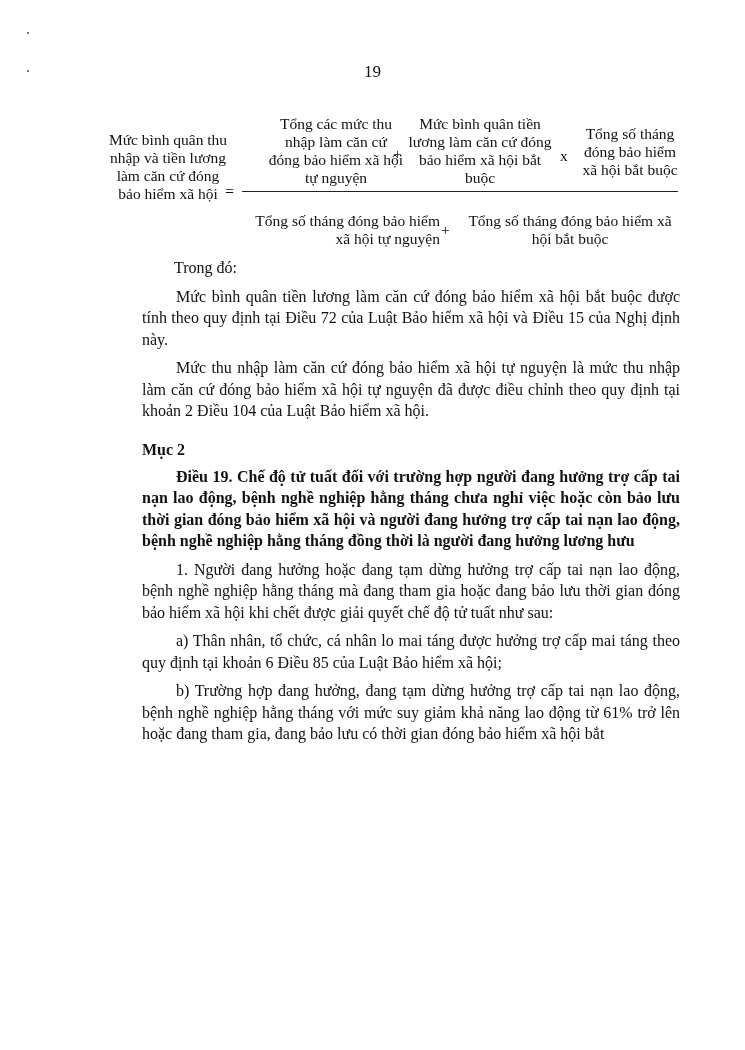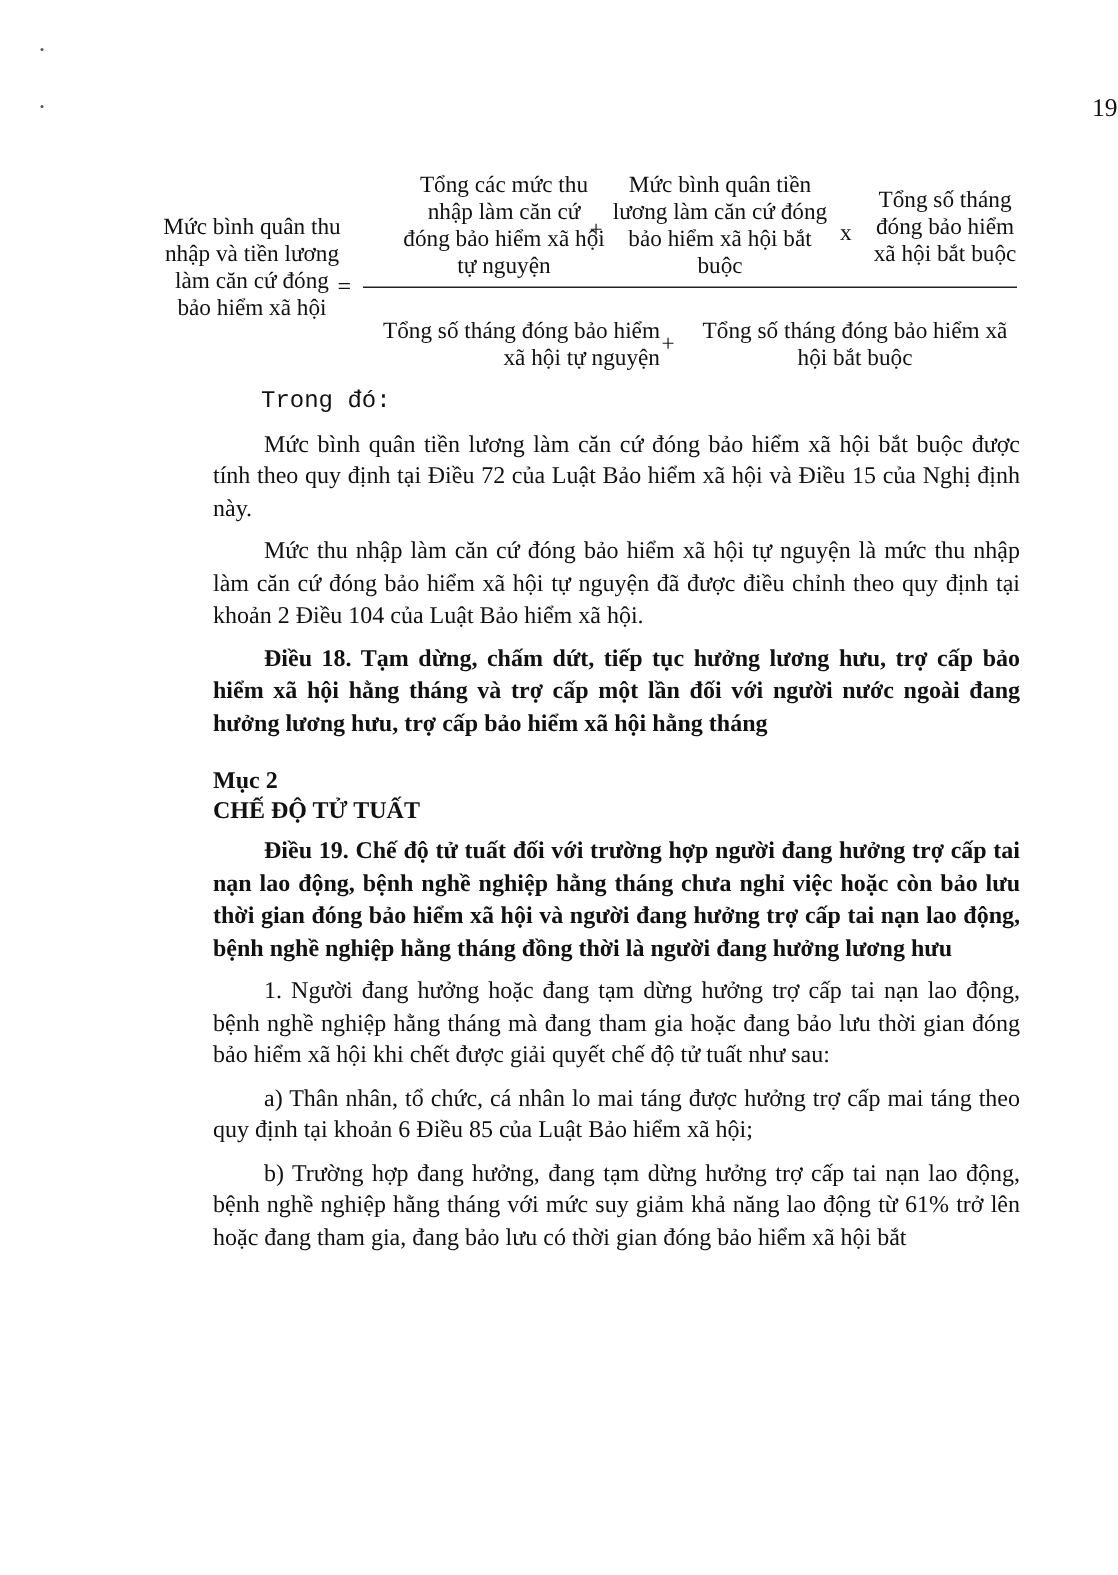--- a/index.html
+++ b/index.html
@@ -1,34 +1,34 @@
 <!DOCTYPE html>
 <html><head>
 <meta charset="utf-8">
 <style>
   html, body { margin:0; padding:0; background:#ffffff; }
   body { width:745px; height:1050px; position:relative; overflow:hidden;
          font-family:"Liberation Serif", "DejaVu Serif", serif; color:#111; }
-  .page-num { position:absolute; top:62px; left:0; width:745px; text-align:right; font-size:17px; }
+  .page-num { position:absolute; top:62px; left:0; width:745px; text-align:center; font-size:17px; }
   .dot { position:absolute; width:2px; height:2px; background:#555; border-radius:1px; }
   .formula { position:absolute; top:115px; left:100px; width:600px; height:140px; font-size:15.5px; line-height:18px; }
-  .f-lhs { position:absolute; left:8px; top:28px; width:120px; text-align:center;font-family:Liberation Serif, serif; }
+  .f-lhs { position:absolute; left:8px; top:16px; width:120px; text-align:center;font-family:Liberation Serif, serif; }
   .f-eq { position:absolute; left:125px; top:68px; font-size:16px; }
   .f-num1 { position:absolute; left:140px; top:0; width:136px; text-align:center;margin-left:28px; }
   .f-plus1 { position:absolute; left:293px; top:30px; }
   .f-num2 { position:absolute; left:305px; top:0; width:150px; text-align:center; }
   .f-x { position:absolute; left:460px; top:32px; }
   .f-num3 { position:absolute; left:475px; top:10px; width:110px; text-align:center; }
   .f-bar { position:absolute; left:142px; top:76px; width:436px; height:1px; background:#222; }
   .f-den1 { position:absolute; left:140px; top:97px; width:200px; text-align:right; }
   .f-plus2 { position:absolute; left:341px; top:106px; }
   .f-den2 { position:absolute; left:360px; top:97px; width:220px; text-align:center; }
   .body-text { position:absolute; left:142px; top:257px; width:538px; font-size:16px; line-height:21.5px; }
   .body-text p { margin:0 0 7px 0; text-align:justify; text-indent:34px; }
-  .body-text p.noind { text-indent:32px;font-family:Liberation Mono, monospace; }
+  .body-text p.noind { text-indent:32px; }
   .body-text p.bold { font-weight:bold; }
   .section-head { text-align:left; font-weight:bold; margin:18px 0 6px 0; line-height:20px; }
 </style>
 </head>
 <body>
 
 <span class="dot" style="left:27px;top:32px;"></span>
 <span class="dot" style="left:27px;top:70px;"></span>
 
 <div class="page-num">19</div>
@@ -44,22 +44,20 @@
   <div class="f-bar"></div>
   <div class="f-den1">Tổng số tháng đóng bảo hiểm xã hội tự nguyện</div>
   <div class="f-plus2">+</div>
   <div class="f-den2">Tổng số tháng đóng bảo hiểm xã hội bắt buộc</div>
 </div>
 
 <div class="body-text">
   <p class="noind">Trong đó:</p>
   <p>Mức bình quân tiền lương làm căn cứ đóng bảo hiểm xã hội bắt buộc được tính theo quy định tại Điều 72 của Luật Bảo hiểm xã hội và Điều 15 của Nghị định này.</p>
   <p>Mức thu nhập làm căn cứ đóng bảo hiểm xã hội tự nguyện là mức thu nhập làm căn cứ đóng bảo hiểm xã hội tự nguyện đã được điều chỉnh theo quy định tại khoản 2 Điều 104 của Luật Bảo hiểm xã hội.</p>
-  <p class="bold">Điều 18. Tạm dừng, chấm dứt, tiếp tục hưởng lương hưu, trợ cấp bảo hiểm xã hội hằng tháng và trợ cấp một lần đối với người nước ngoài đang hưởng lương hưu, trợ cấp bảo hiểm xã hội hằng tháng</p>
   <div class="section-head">
     <div>Mục 2</div>
-    <div>CHẾ ĐỘ TỬ TUẤT</div>
   </div>
   <p class="bold">Điều 19. Chế độ tử tuất đối với trường hợp người đang hưởng trợ cấp tai nạn lao động, bệnh nghề nghiệp hằng tháng chưa nghỉ việc hoặc còn bảo lưu thời gian đóng bảo hiểm xã hội và người đang hưởng trợ cấp tai nạn lao động, bệnh nghề nghiệp hằng tháng đồng thời là người đang hưởng lương hưu</p>
   <p>1. Người đang hưởng hoặc đang tạm dừng hưởng trợ cấp tai nạn lao động, bệnh nghề nghiệp hằng tháng mà đang tham gia hoặc đang bảo lưu thời gian đóng bảo hiểm xã hội khi chết được giải quyết chế độ tử tuất như sau:</p>
   <p>a) Thân nhân, tổ chức, cá nhân lo mai táng được hưởng trợ cấp mai táng theo quy định tại khoản 6 Điều 85 của Luật Bảo hiểm xã hội;</p>
   <p>b) Trường hợp đang hưởng, đang tạm dừng hưởng trợ cấp tai nạn lao động, bệnh nghề nghiệp hằng tháng với mức suy giảm khả năng lao động từ 61% trở lên hoặc đang tham gia, đang bảo lưu có thời gian đóng bảo hiểm xã hội bắt</p>
 </div>
 
 </body></html>

